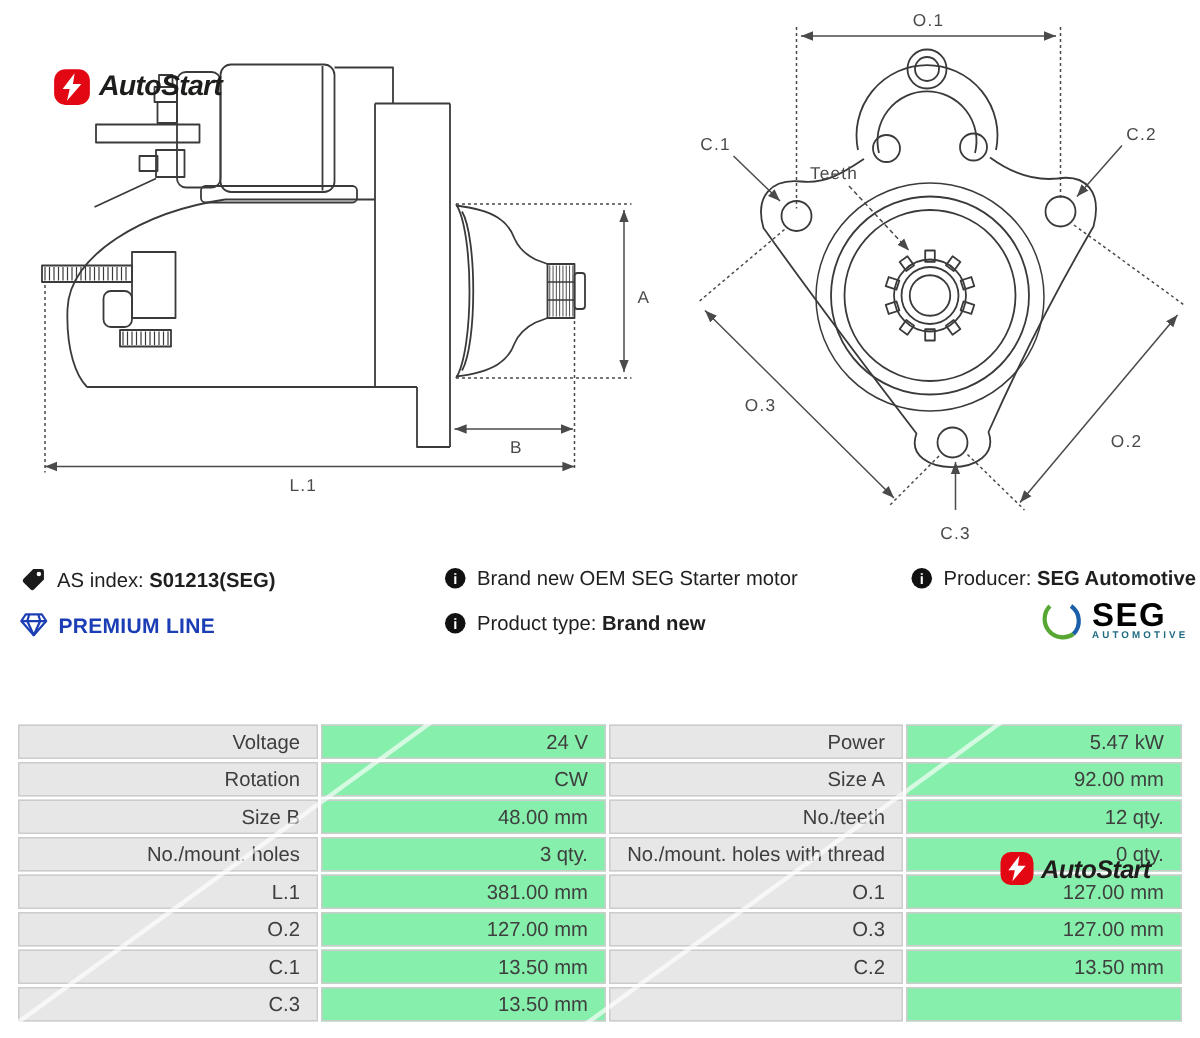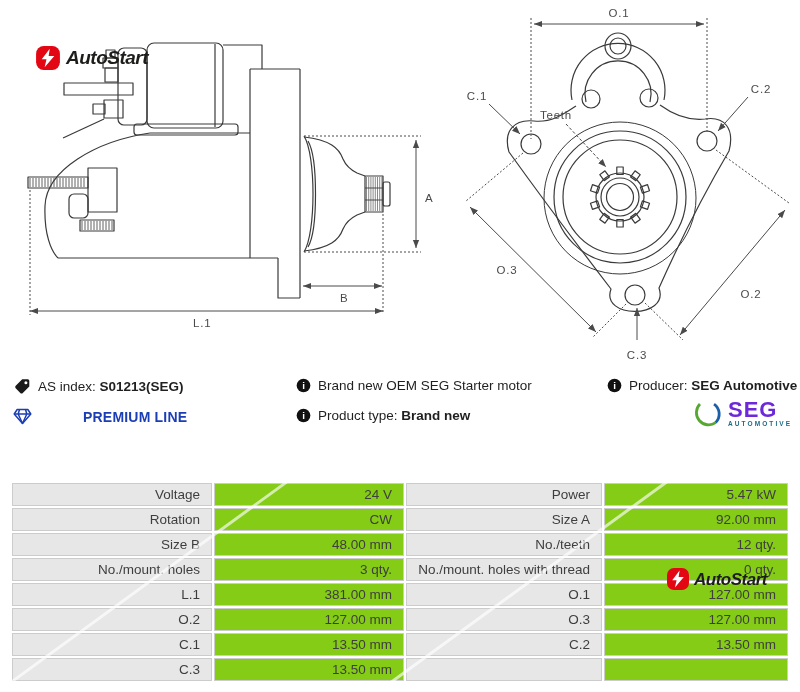--- a/index.html
+++ b/index.html
@@ -10,31 +10,31 @@
 
   
   .as-logo{position:absolute;display:flex;align-items:center;gap:5px;}
   .as-logo .txt{font-style:italic;font-weight:bold;color:#1d1d1b;letter-spacing:-0.5px;white-space:nowrap;}
   .logo-main{left:35px;top:45px;}
   .logo-main .txt{font-size:19px;}
 
   
   .info-item{position:absolute;font-size:13.5px;display:flex;align-items:center;gap:7px;white-space:nowrap;color:#1f1f1f;}
   .info-item b{font-weight:bold;}
-  .premium .plbl{color:#1c3eb5;font-weight:bold;font-size:14px;letter-spacing:0.2px;margin-left:44px;}
+  .premium .plbl{color:#1c3eb5;font-weight:bold;font-size:14px;letter-spacing:0.2px;}
   .seg-wrap{position:absolute;display:flex;align-items:center;gap:6px;}
-  .seg-name{font-size:22px;font-weight:bold;color:#6d28d9;line-height:18px;letter-spacing:1px;}
+  .seg-name{font-size:22px;font-weight:bold;color:#000000;line-height:18px;letter-spacing:1px;}
   .seg-sub{font-size:6.5px;font-weight:bold;letter-spacing:2.1px;color:#1f6b82;margin-top:1px;}
 
   
   .spec{position:absolute;left:10px;top:442px;border-collapse:separate;border-spacing:2px;table-layout:fixed;margin-top:39px;}
   .spec td{box-sizing:border-box;border:1px solid #cccccc;font-size:13.5px;color:#3e3e3e;
            text-align:right;padding:2px 11px;height:20px;line-height:17px;vertical-align:middle;}
   td.lbl{background:#e7e7e7;}
-  td.val{background:#84cc16;}
+  td.val{background:#86efac;}
   .wm-cell{position:relative;}
   .wm-logo{position:absolute;right:20px;top:8px;display:flex;align-items:center;gap:4px;z-index:2;}
   .wm-logo .txt{font-size:17px;font-style:italic;font-weight:bold;color:#1d1d1b;letter-spacing:-0.5px;}
 
   
   .ghost{position:absolute;font-style:italic;font-weight:bold;font-size:17px;
          color:rgba(255,255,255,0.8);z-index:3;pointer-events:none;}
   .streak{position:absolute;width:450px;height:3px;background:rgba(255,255,255,0.65);
           transform:rotate(-36deg);z-index:3;pointer-events:none;}
 </style>

